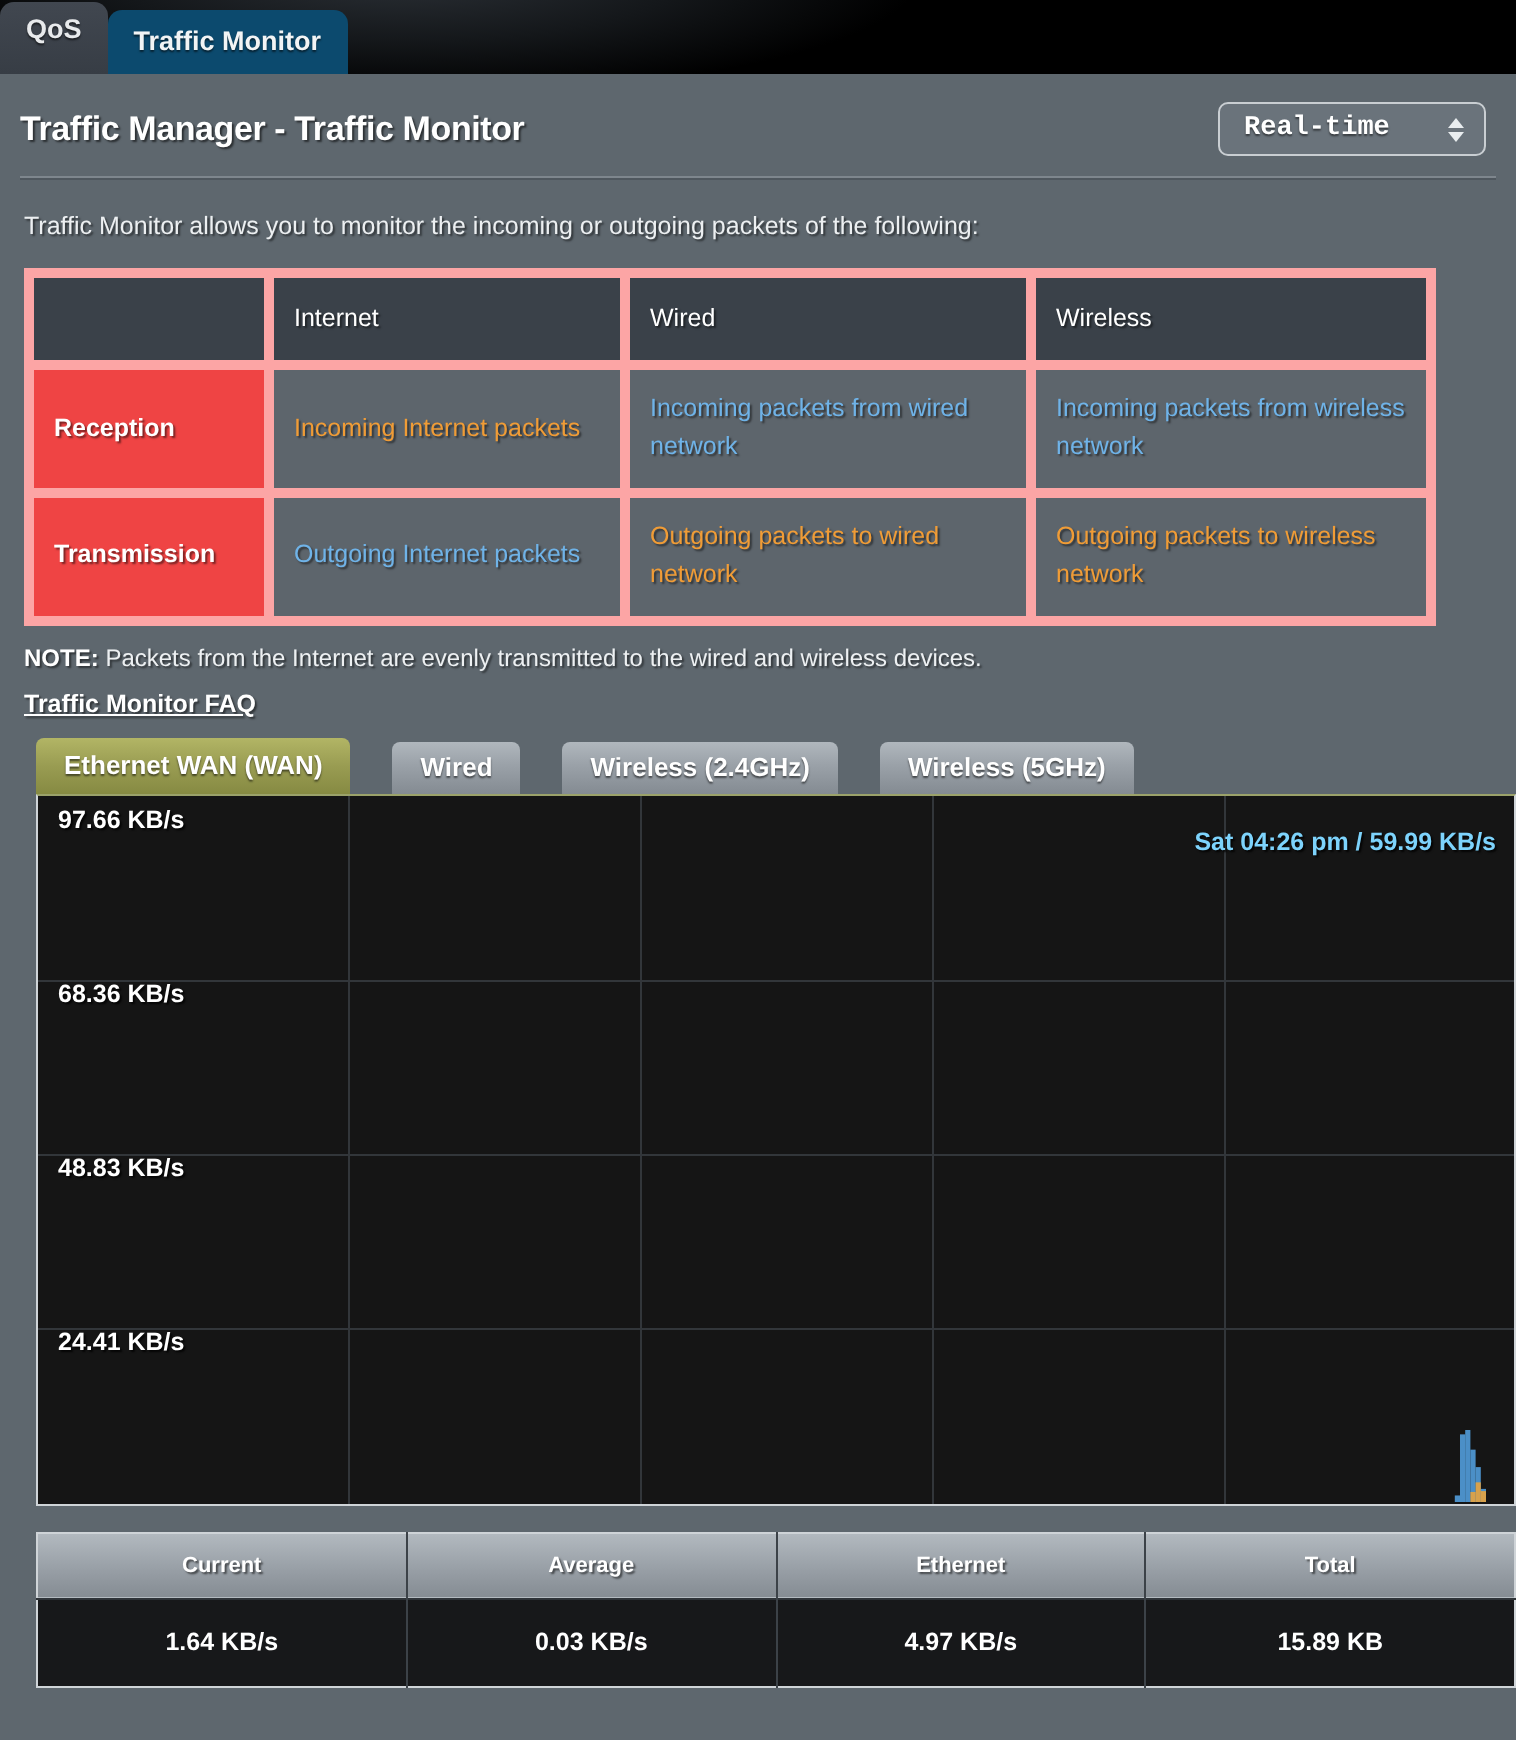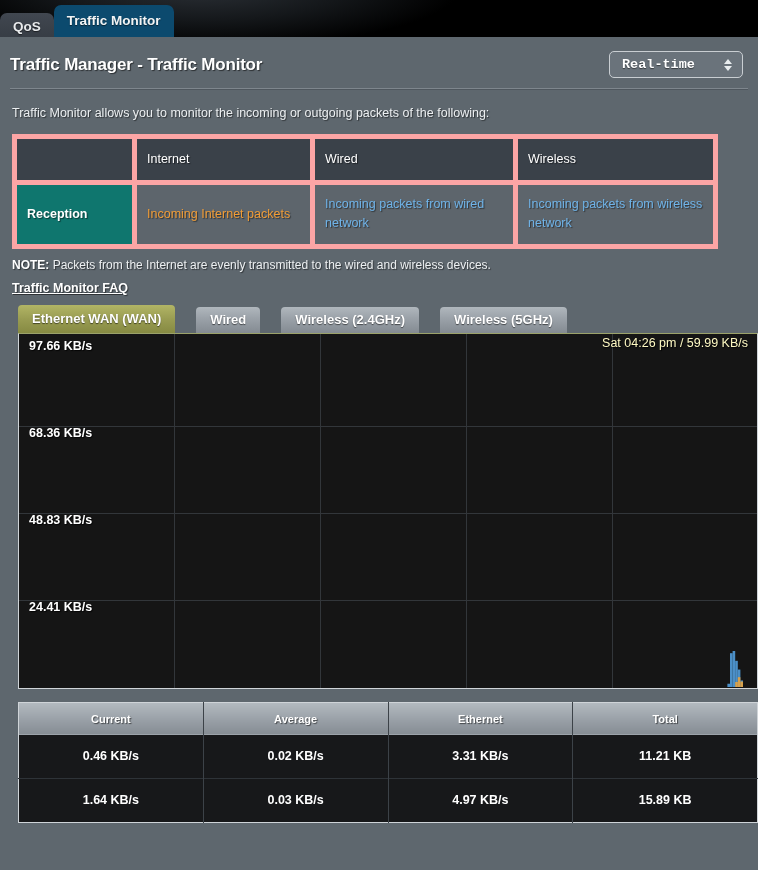--- a/index.html
+++ b/index.html
@@ -39,21 +39,21 @@
     padding: 0 13px;
     font-size: 13.5px;
     font-weight: bold;
     color: #f2f4f5;
     border-radius: 7px 7px 0 0;
     text-shadow: 0 1px 1px rgba(0,0,0,.55);
     box-sizing: border-box;
   }
   .btab.inactive {
     background: linear-gradient(to bottom, #414750 0%, #373d45 100%);
-    height: 24px;
+    height: 36px;
     line-height: 28px;
     color: #e8eaec;
   }
   .btab.active {
     background: #0c4a6e;
     height: 32px;
     line-height: 32px;
   }
 
   
@@ -146,21 +146,21 @@
     box-sizing: border-box;
     text-shadow: 1px 1px 1px rgba(0,0,0,.5);
     line-height: 1.55;
   }
   table.info td.hdr {
     background: #3a4149;
     color: #ffffff;
     font-weight: normal;
   }
   table.info td.rowlbl {
-    background: #0f766e;
+    background: #ef4444;
     color: #ffffff;
     font-weight: bold;
     font-size: 12.5px;
   }
   table.info td.cell {
     background: #5d656c;
   }
   .c-orange { color: #f09c36; }
   .c-blue   { color: #6fb3e8; }
 
@@ -231,24 +231,24 @@
     position: absolute;
     left: 10px;
     font-size: 12.5px;
     font-weight: bold;
     color: #ffffff;
     text-shadow: 1px 1px 1px rgba(0,0,0,.8);
   }
   .stamp {
     position: absolute;
     right: 9px;
-    top: 2px;
-    font-size: 12.5px;
-    font-weight: normal;
-    color: #fef9c3;
+    top: 16px;
+    font-size: 12.5px;
+    font-weight: bold;
+    color: #7dd3fc;
     text-shadow: 1px 1px 1px rgba(0,0,0,.8);
   }
   .spark { position: absolute; bottom: 1px; }
 
   
   table.stats {
     border-collapse: collapse;
     width: 740px;
     margin: 13px 0 0 8px;
     table-layout: fixed;
@@ -318,20 +318,32 @@
     <tr>
       <td class="rowlbl">Reception</td>
       <td class="cell">
         <span class="c-orange">Incoming Internet packets</span>
       </td>
       <td class="cell">
         <span class="c-blue">Incoming packets from wired network</span>
       </td>
       <td class="cell">
         <span class="c-blue">Incoming packets from wireless network</span>
+      </td>
+    </tr>
+    <tr>
+      <td class="rowlbl">Transmission</td>
+      <td class="cell">
+        <span class="c-blue">Outgoing Internet packets</span>
+      </td>
+      <td class="cell">
+        <span class="c-orange">Outgoing packets to wired network</span>
+      </td>
+      <td class="cell">
+        <span class="c-orange">Outgoing packets to wireless network</span>
       </td>
     </tr>
   </tbody>
     </table>
 
   <div class="note">
     <b>NOTE:</b>
     <span>Packets from the Internet are evenly transmitted to the wired and wireless devices.</span>
   </div>
 
@@ -378,26 +390,20 @@
   </div>
 
   <table class="stats">
     <tbody>
         <tr>
       <th>Current</th>
       <th>Average</th>
       <th>Ethernet</th>
       <th>Total</th>
     </tr>
-    <tr class="r1">
-      <td class="v-orange">0.46 KB/s</td>
-      <td>0.02 KB/s</td>
-      <td>3.31 KB/s</td>
-      <td>11.21 KB</td>
-    </tr>
     <tr>
       <td class="v-blue">1.64 KB/s</td>
       <td>0.03 KB/s</td>
       <td>4.97 KB/s</td>
       <td>15.89 KB</td>
     </tr>
   </tbody>
     </table>
 
 </div>

